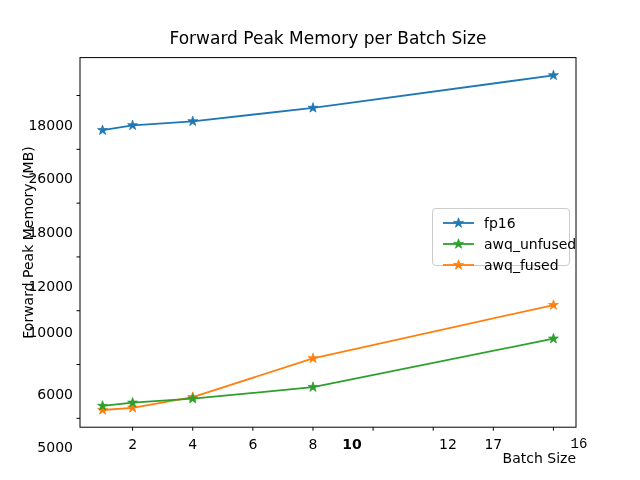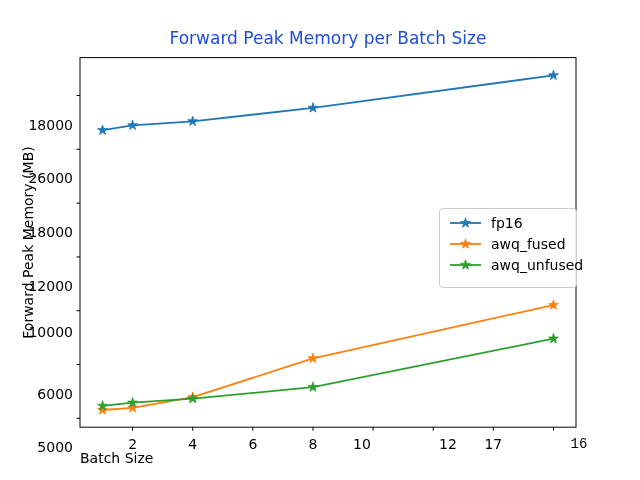--- a/index.html
+++ b/index.html
@@ -3,44 +3,44 @@
 <meta charset="utf-8">
 <style>
   html,body{margin:0;padding:0;background:#ffffff;}
   .figure{
     position:relative;width:640px;height:480px;background:#ffffff;
     font-family:"DejaVu Sans","Liberation Sans",sans-serif;color:#000;
     overflow:hidden;
   }
   .chart-title{
     position:absolute;left:80px;top:27px;width:496px;text-align:center;
-    font-size:17px;line-height:22px;color:#1d4ed8;
+    font-size:17px;line-height:22px;color:#000000;
   }
   .xlabel{
-    position:absolute;left:80px;top:450px;width:496px;text-align:left;
+    position:absolute;left:80px;top:450px;width:496px;text-align:right;
     font-size:14px;line-height:16px;
   }
   .ylabel{
     position:absolute;left:-122px;top:234px;width:300px;height:17px;
     text-align:center;font-size:14px;line-height:17px;
     transform:rotate(-90deg);
   }
   svg.plot{position:absolute;left:0;top:0;}
   .xtick{
     position:absolute;width:48px;text-align:center;top:436px;
     font-size:14px;line-height:16px;
   }
   .ytick{
     position:absolute;width:60px;text-align:right;left:13px;
     font-size:14px;line-height:18px;margin-top:29px;
   }
   .legend{
-    position:absolute;left:432px;top:208px;width:138px;height:80px;
+    position:absolute;left:432px;top:208px;width:138px;height:58px;
     background:rgba(255,255,255,0.85);border:1px solid #cccccc;border-radius:4px;
-    box-sizing:border-box;padding:3px 0 0 9px;margin-left:7px;
+    box-sizing:border-box;padding:3px 0 0 9px;
   }
   .legend-item{display:flex;align-items:center;height:21px;}
   .legend-item svg{flex:0 0 auto;margin-right:9px;}
   .legend-label{font-size:14px;line-height:20px;white-space:nowrap;}
 </style>
 </head>
 <body>
 
 <div class="figure">
   <div class="chart-title">Forward Peak Memory per Batch Size</div>
@@ -89,45 +89,45 @@
       <div class="ytick" style="top: 247.926px;">12000</div>
       <div class="ytick" style="top: 194.127px;">18000</div>
       <div class="ytick" style="top: 140.328px;">26000</div>
       <div class="ytick" style="top: 86.5284px;">18000</div>
     </div>
   <div id="xticks">
       <div class="xtick" style="left: 108.606px;">2</div>
       <div class="xtick" style="left: 168.727px;">4</div>
       <div class="xtick" style="left: 228.848px;">6</div>
       <div class="xtick" style="left: 288.97px;">8</div>
-      <div class="xtick" style="left: 338px;">10</div>
+      <div class="xtick" style="left: 328px; font-weight: bold;">10</div>
       <div class="xtick" style="left: 424px;">12</div>
       <div class="xtick" style="left: 469.333px;">17</div>
       <div class="xtick" style="left: 555px; font-family: Liberation Mono, monospace;">16</div>
     </div>
 
   <div class="ylabel">Forward Peak Memory (MB)</div>
   <div class="xlabel">Batch Size</div>
 
   <div class="legend" id="legend">
       <div class="legend-item">
         <svg width="33" height="16">
           <line x1="1" y1="8" x2="32" y2="8" stroke="#1f77b4" stroke-width="1.8"></line>
           <polygon points="16.50,2.80 17.67,6.39 21.45,6.39 18.39,8.61 19.56,12.21 16.50,9.99 13.44,12.21 14.61,8.61 11.55,6.39 15.33,6.39" fill="#1f77b4" stroke="#1f77b4" stroke-width="0.8" stroke-linejoin="round"></polygon>
         </svg>
         <span class="legend-label">fp16</span>
       </div>
       <div class="legend-item">
         <svg width="33" height="16">
+          <line x1="1" y1="8" x2="32" y2="8" stroke="#2ca02c" stroke-width="1.8"></line>
+          <polygon points="16.50,2.80 17.67,6.39 21.45,6.39 18.39,8.61 19.56,12.21 16.50,9.99 13.44,12.21 14.61,8.61 11.55,6.39 15.33,6.39" fill="#2ca02c" stroke="#2ca02c" stroke-width="0.8" stroke-linejoin="round"></polygon>
+        </svg>
+        <span class="legend-label">awq_unfused</span>
+      </div>
+      <div class="legend-item">
+        <svg width="33" height="16">
           <line x1="1" y1="8" x2="32" y2="8" stroke="#ff7f0e" stroke-width="1.8"></line>
           <polygon points="16.50,2.80 17.67,6.39 21.45,6.39 18.39,8.61 19.56,12.21 16.50,9.99 13.44,12.21 14.61,8.61 11.55,6.39 15.33,6.39" fill="#ff7f0e" stroke="#ff7f0e" stroke-width="0.8" stroke-linejoin="round"></polygon>
         </svg>
         <span class="legend-label">awq_fused</span>
       </div>
-      <div class="legend-item">
-        <svg width="33" height="16">
-          <line x1="1" y1="8" x2="32" y2="8" stroke="#2ca02c" stroke-width="1.8"></line>
-          <polygon points="16.50,2.80 17.67,6.39 21.45,6.39 18.39,8.61 19.56,12.21 16.50,9.99 13.44,12.21 14.61,8.61 11.55,6.39 15.33,6.39" fill="#2ca02c" stroke="#2ca02c" stroke-width="0.8" stroke-linejoin="round"></polygon>
-        </svg>
-        <span class="legend-label">awq_unfused</span>
-      </div>
     </div>
 </div>
 
 </body></html>

